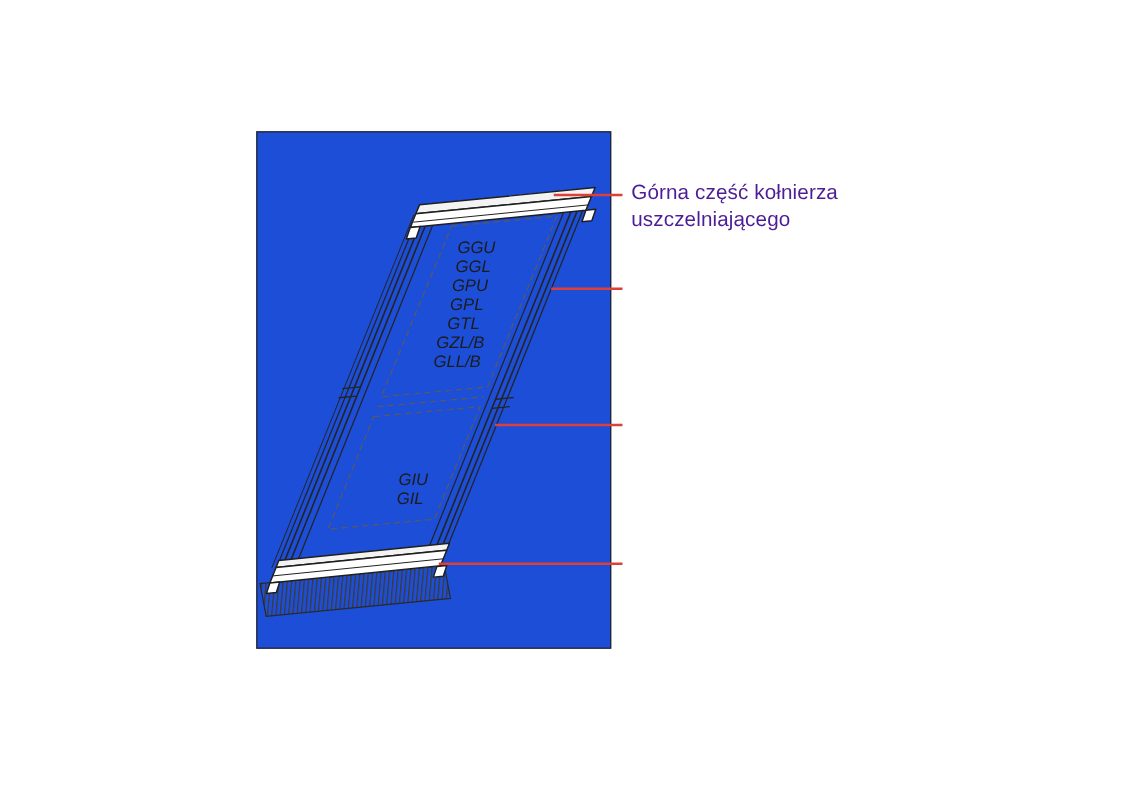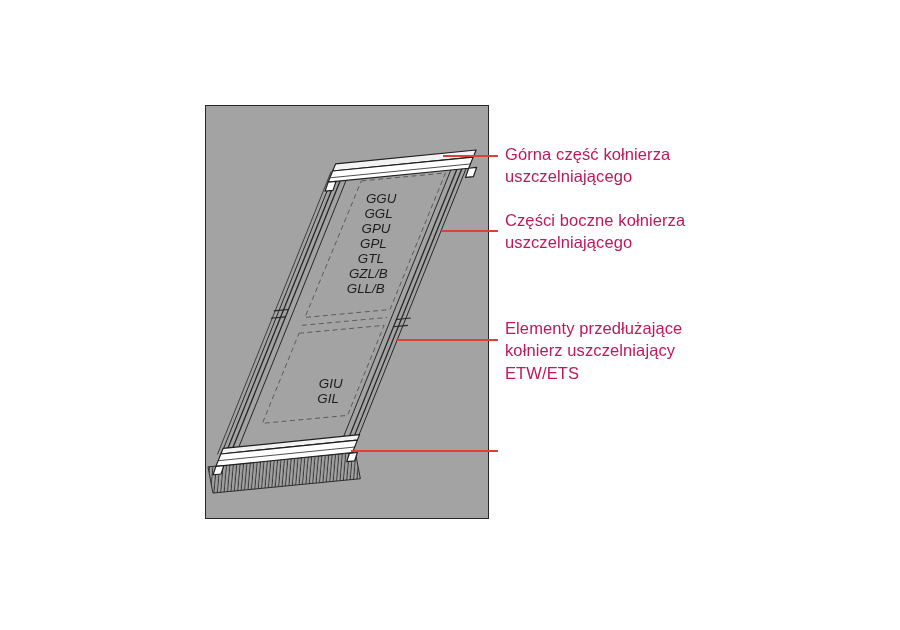--- a/index.html
+++ b/index.html
@@ -15,21 +15,21 @@
     overflow: hidden;
     font-family: "Liberation Sans", "DejaVu Sans", sans-serif;
   }
   .figure {
     position: absolute;
     left: 205px;
     top: 105px;
     width: 284px;
     height: 414px;
     border: 1.4px solid #262626;
-    background: #a3a3a3;
+    background: #1d4ed8;
     box-sizing: border-box;
   }
   .drawing {
     position: absolute;
     left: 0;
     top: 0;
     width: 100%;
     height: 100%;
   }
   .codes text {
@@ -42,21 +42,21 @@
   .leader {
     position: absolute;
     height: 2px;
     background: var(--accent, #dc4038);
   }
   .label {
     position: absolute;
     width: 205px;
     font-size: 16.5px;
     line-height: 1.35;
-    color: #be185d;
+    color: #4c1d95;
     letter-spacing: 0.1px;
   }
 </style>
 </head>
 <body>
 
 <div class="page">
 
   <div class="figure">
     <svg class="drawing" viewBox="0 0 285 415">
@@ -130,16 +130,14 @@
       </g>
     </svg>
   </div>
 
   <div class="leader" style="left:443px; top:155px; width:55px;"></div>
   <div class="leader" style="left:441px; top:230px; width:57px;"></div>
   <div class="leader" style="left:396px; top:339px; width:102px;"></div>
   <div class="leader" style="left:351px; top:450px; width:147px;"></div>
 
   <div class="label" style="left:505px; top:143px;">Górna część kołnierza uszczelniającego</div>
-  <div class="label" style="left:505px; top:209px;">Części boczne kołnierza uszczelniającego</div>
-  <div class="label" style="left:505px; top:317px;">Elementy przedłużające kołnierz uszczelniający ETW/ETS</div>
 
 </div>
 
 </body></html>

